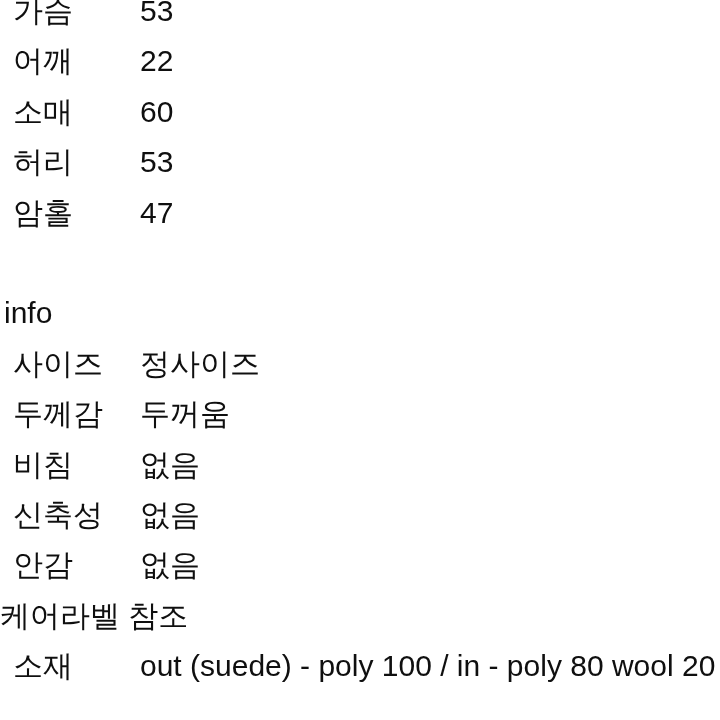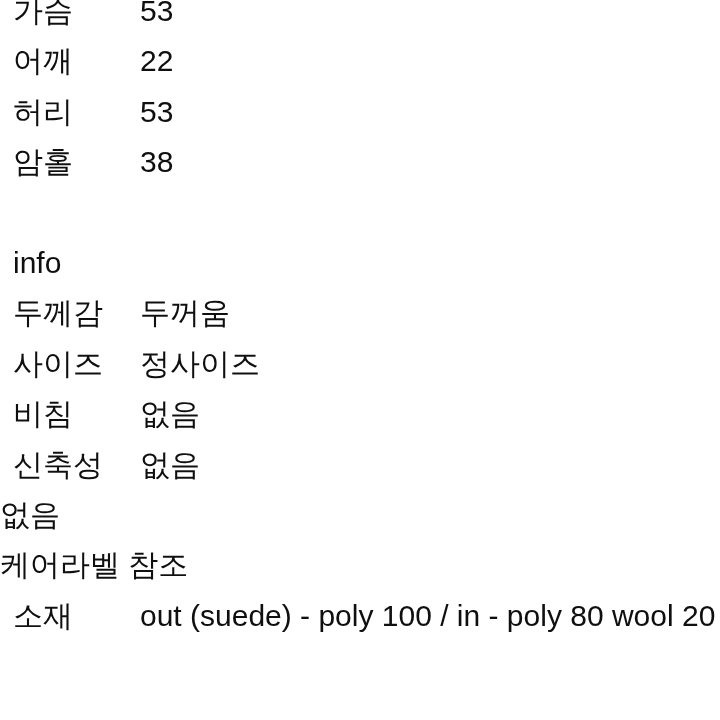--- a/index.html
+++ b/index.html
@@ -38,70 +38,75 @@
   .row .value {
     flex: none;
   }
   .spacer-row {
     height: 50.4px;
   }
   .section-heading {
     height: 50.4px;
     line-height: 50.4px;
     font-size: 30px;
-    padding-left: 13px;
+    padding-left: 4px;
     white-space: nowrap;
   }
 </style>
 </head>
 <body>
 
 <div class="content">
 
   <div id="measurement-list">
       <div class="row">
         <span class="label">가슴</span>
         <span class="value">53</span>
       </div>
       <div class="row">
         <span class="label">어깨</span>
         <span class="value">22</span>
       </div>
       <div class="row">
+        <span class="label">소매</span>
+        <span class="value">60</span>
+      </div>
+      <div class="row">
         <span class="label">허리</span>
         <span class="value">53</span>
       </div>
       <div class="row">
         <span class="label">암홀</span>
-        <span class="value">38</span>
+        <span class="value">47</span>
       </div>
     </div>
 
   <div class="spacer-row"></div>
 
   <div class="section-heading">info</div>
 
   <div id="info-list">
       <div class="row">
+        <span class="label">사이즈</span>
+        <span class="value">정사이즈</span>
+      </div>
+      <div class="row">
         <span class="label">두께감</span>
         <span class="value">두꺼움</span>
-      </div>
-      <div class="row">
-        <span class="label">사이즈</span>
-        <span class="value">정사이즈</span>
       </div>
       <div class="row">
         <span class="label">비침</span>
         <span class="value">없음</span>
       </div>
       <div class="row">
         <span class="label">신축성</span>
         <span class="value">없음</span>
       </div>
       <div class="row">
+        <span class="label">안감</span>
         <span class="value">없음</span>
       </div>
       <div class="row">
         <span class="value">케어라벨 참조</span>
       </div>
       <div class="row">
         <span class="label">소재</span>
         <span class="value">out (suede) - poly 100 / in - poly 80 wool 20</span>
       </div>
     </div>

